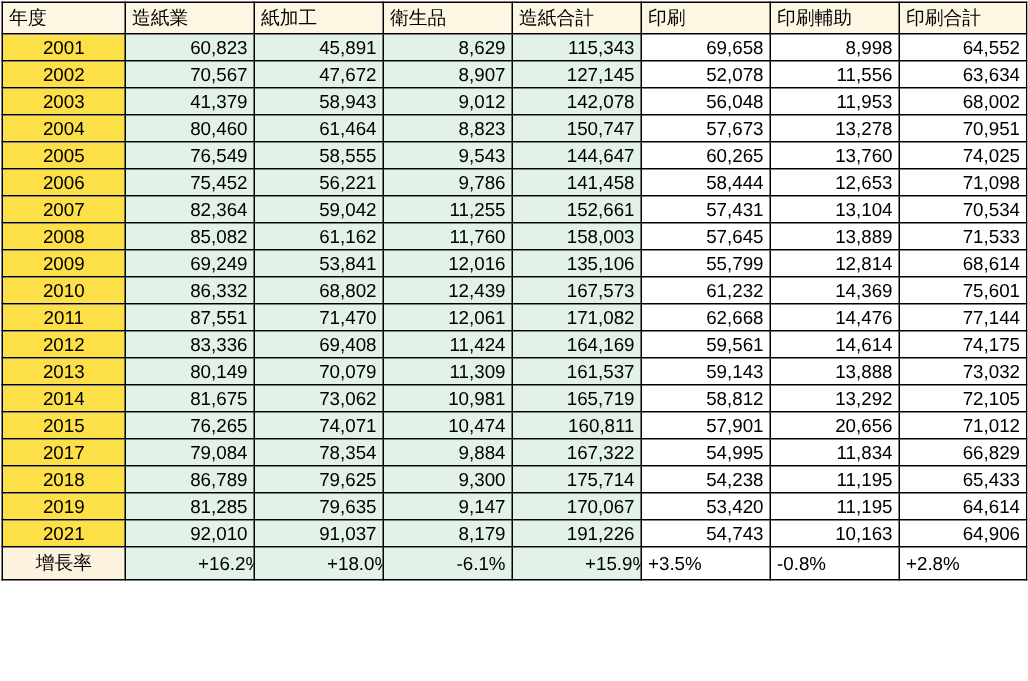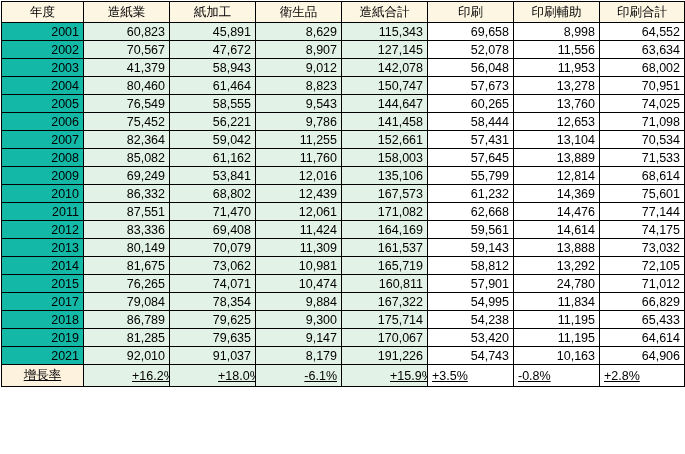--- a/index.html
+++ b/index.html
@@ -35,43 +35,41 @@
     font-weight: normal;
   }
   
   col.c-year   { width: 82px; }
   col.c-data   { width: 86px; }
   col.c-last   { width: 85px; }
 
   
   tr.header td {
     background: #fdf6e3;
-    text-align: center;
     font-weight: normal;
     height: 20px;
   }
   
   td.year {
-    background: #14b8a6;
-    text-align: right;
+    background: #fde047;
+    text-align: center;
   }
   
   td.g1 {
     background: #e3f2e6;
     text-align: right;
   }
   
   td.g2 {
     background: #ffffff;
     text-align: right;
   }
   
   tr.growth td {
     height: 21px;
-    text-decoration: underline;
   }
   tr.growth td.year {
     background: #fdf2dd;
     text-align: center;
   }
   tr.growth td.g1 {
     background: #e3f2e6;
     text-align: right;
     padding-left: 48px;
   }
@@ -246,21 +244,21 @@
           <td class="g2">13,292</td>
           <td class="g2">72,105</td>
         </tr>
         <tr>
           <td class="year">2015</td>
           <td class="g1">76,265</td>
           <td class="g1">74,071</td>
           <td class="g1">10,474</td>
           <td class="g1">160,811</td>
           <td class="g2">57,901</td>
-          <td class="g2">24,780</td>
+          <td class="g2">20,656</td>
           <td class="g2">71,012</td>
         </tr>
         <tr>
           <td class="year">2017</td>
           <td class="g1">79,084</td>
           <td class="g1">78,354</td>
           <td class="g1">9,884</td>
           <td class="g1">167,322</td>
           <td class="g2">54,995</td>
           <td class="g2">11,834</td>

